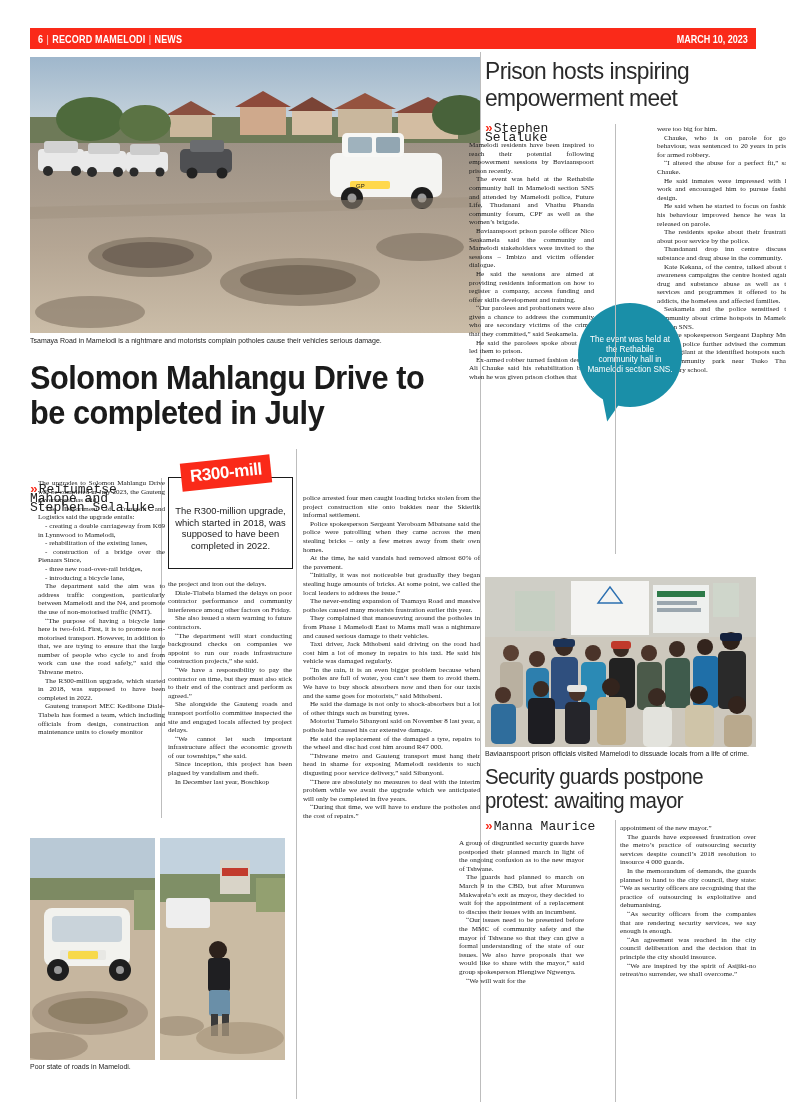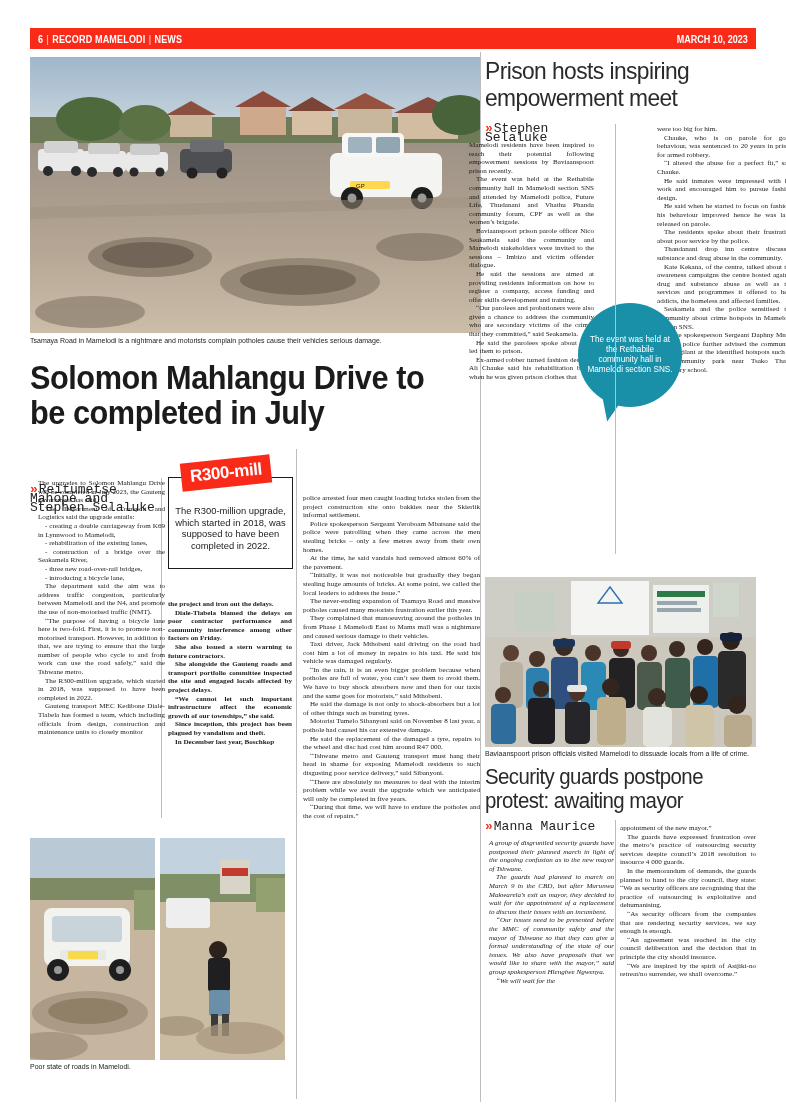--- a/index.html
+++ b/index.html
@@ -235,33 +235,35 @@
   </div>
 
   <div class="colrule" style="left:161px;top:478px;height:340px;"></div>
   <div class="colrule" style="left:296px;top:449px;height:650px;"></div>
 
   <div class="body-col" id="main-col1" style="position:absolute;left:38px;top:479px;width:127px;">
       <p class="noindent">The upgrades to Solomon Mahlangu Drive will be completed in July 2023, the Gauteng government has said.</p>
       <p>The Department of Transport and Logistics said the upgrade entails:</p>
       <p>- creating a double carriageway from K69 in Lynnwood to Mamelodi,</p>
       <p>- rehabilitation of the existing lanes,</p>
-      <p>- construction of a bridge over the Seakamela River,</p>
+      <p>- construction of a bridge over the Pienaars Since,</p>
       <p>- three new road-over-rail bridges,</p>
       <p>- introducing a bicycle lane,</p>
       <p>The department said the aim was to address traffic congestion, particularly between Mamelodi and the N4, and promote the use of non-motorised traffic (NMT).</p>
       <p>“The purpose of having a bicycle lane here is two-fold. First, it is to promote non-motorised transport. However, in addition to that, we are trying to ensure that the large number of people who cycle to and from work can use the road safely,” said the Tshwane metro.</p>
       <p>The R300-million upgrade, which started in 2018, was supposed to have been completed in 2022.</p>
       <p>Gauteng transport MEC Kedibone Diale-Tlabela has formed a team, which including officials from design, construction and maintenance units to closely monitor</p>
     </div>
 
-  <div class="body-col" id="main-col2" style="position:absolute;left:168px;top:600px;width:124px;font-weight:bold;">
+  <div class="body-col" id="main-col2" style="position:absolute;left:168px;top:580px;width:124px;">
       <p class="noindent">the project and iron out the delays.</p>
       <p>Diale-Tlabela blamed the delays on poor contractor performance and community interference among other factors on Friday.</p>
       <p>She also issued a stern warning to future contractors.</p>
+      <p>“The department will start conducting background checks on companies we appoint to run our roads infrastructure construction projects,” she said.</p>
+      <p>“We have a responsibility to pay the contractor on time, but they must also stick to their end of the contract and perform as agreed.”</p>
       <p>She alongside the Gauteng roads and transport portfolio committee inspected the site and engaged locals affected by project delays.</p>
       <p>“We cannot let such important infrastructure affect the economic growth of our townships,” she said.</p>
       <p>Since inception, this project has been plagued by vandalism and theft.</p>
       <p>In December last year, Boschkop</p>
     </div>
 
   <div class="body-col" id="main-col3" style="position:absolute;left:303px;top:463px;width:177px;margin-top:31px;">
       <p class="noindent">police arrested four men caught loading bricks stolen from the project construction site onto bakkies near the Skierlik informal settlement.</p>
       <p>Police spokesperson Sergeant Yeroboam Mbatsane said the police were patrolling when they came across the men stealing bricks – only a few metres away from their own homes.</p>
       <p>At the time, he said vandals had removed almost 60% of the pavement.</p>
@@ -416,21 +418,21 @@
     </svg>
   </div>
   <div class="caption" style="position:absolute;left:485px;top:750px;width:272px;">Baviaanspoort prison officials visited Mamelodi to dissuade locals from a life of crime.</div>
 
   <div class="hl-light" id="security-headline">Security guards postpone protest: awaiting mayor</div>
 
   <div class="byline" style="position:absolute;left:485px;top:822px;width:130px;">
     <span class="arrows">»</span><span>Manna Maurice</span>
   </div>
 
-  <div class="body-col" id="sec-col1" style="position:absolute;left:489px;top:839px;width:125px;font-style:italic;">
+  <div class="body-col" id="sec-col1" style="position:absolute;left:459px;top:839px;width:125px;">
       <p class="noindent">A group of disgruntled security guards have postponed their planned march in light of the ongoing confusion as to the new  mayor of Tshwane.</p>
       <p>The guards had planned to march on March 9 in the CBD, but after Murunwa Makwarela’s exit as mayor, they decided to wait for the appointment of a replacement to discuss their issues with an incumbent.</p>
       <p>“Our issues need to be presented before the MMC of community safety and the mayor of Tshwane so that they can give a formal understanding of the state of our issues. We also have proposals that we would like to share with the mayor,” said group  spokesperson Hlengiwe Ngwenya.</p>
       <p>“We will wait for the</p>
     </div>
   <div class="body-col" id="sec-col2" style="position:absolute;left:620px;top:824px;width:136px;">
       <p class="noindent">appointment of the new mayor.”</p>
       <p>The guards have expressed frustration over the metro’s practice of outsourcing security services despite council’s 2018 resolution to insource 4 000 guards.</p>
       <p>In the memorandum of demands, the guards planned to hand to the city council, they state: “We as security officers are recognising that the practice of outsourcing is exploitative and dehumanising.</p>
       <p>“As security officers from the companies that are rendering security services, we say enough is enough.</p>

